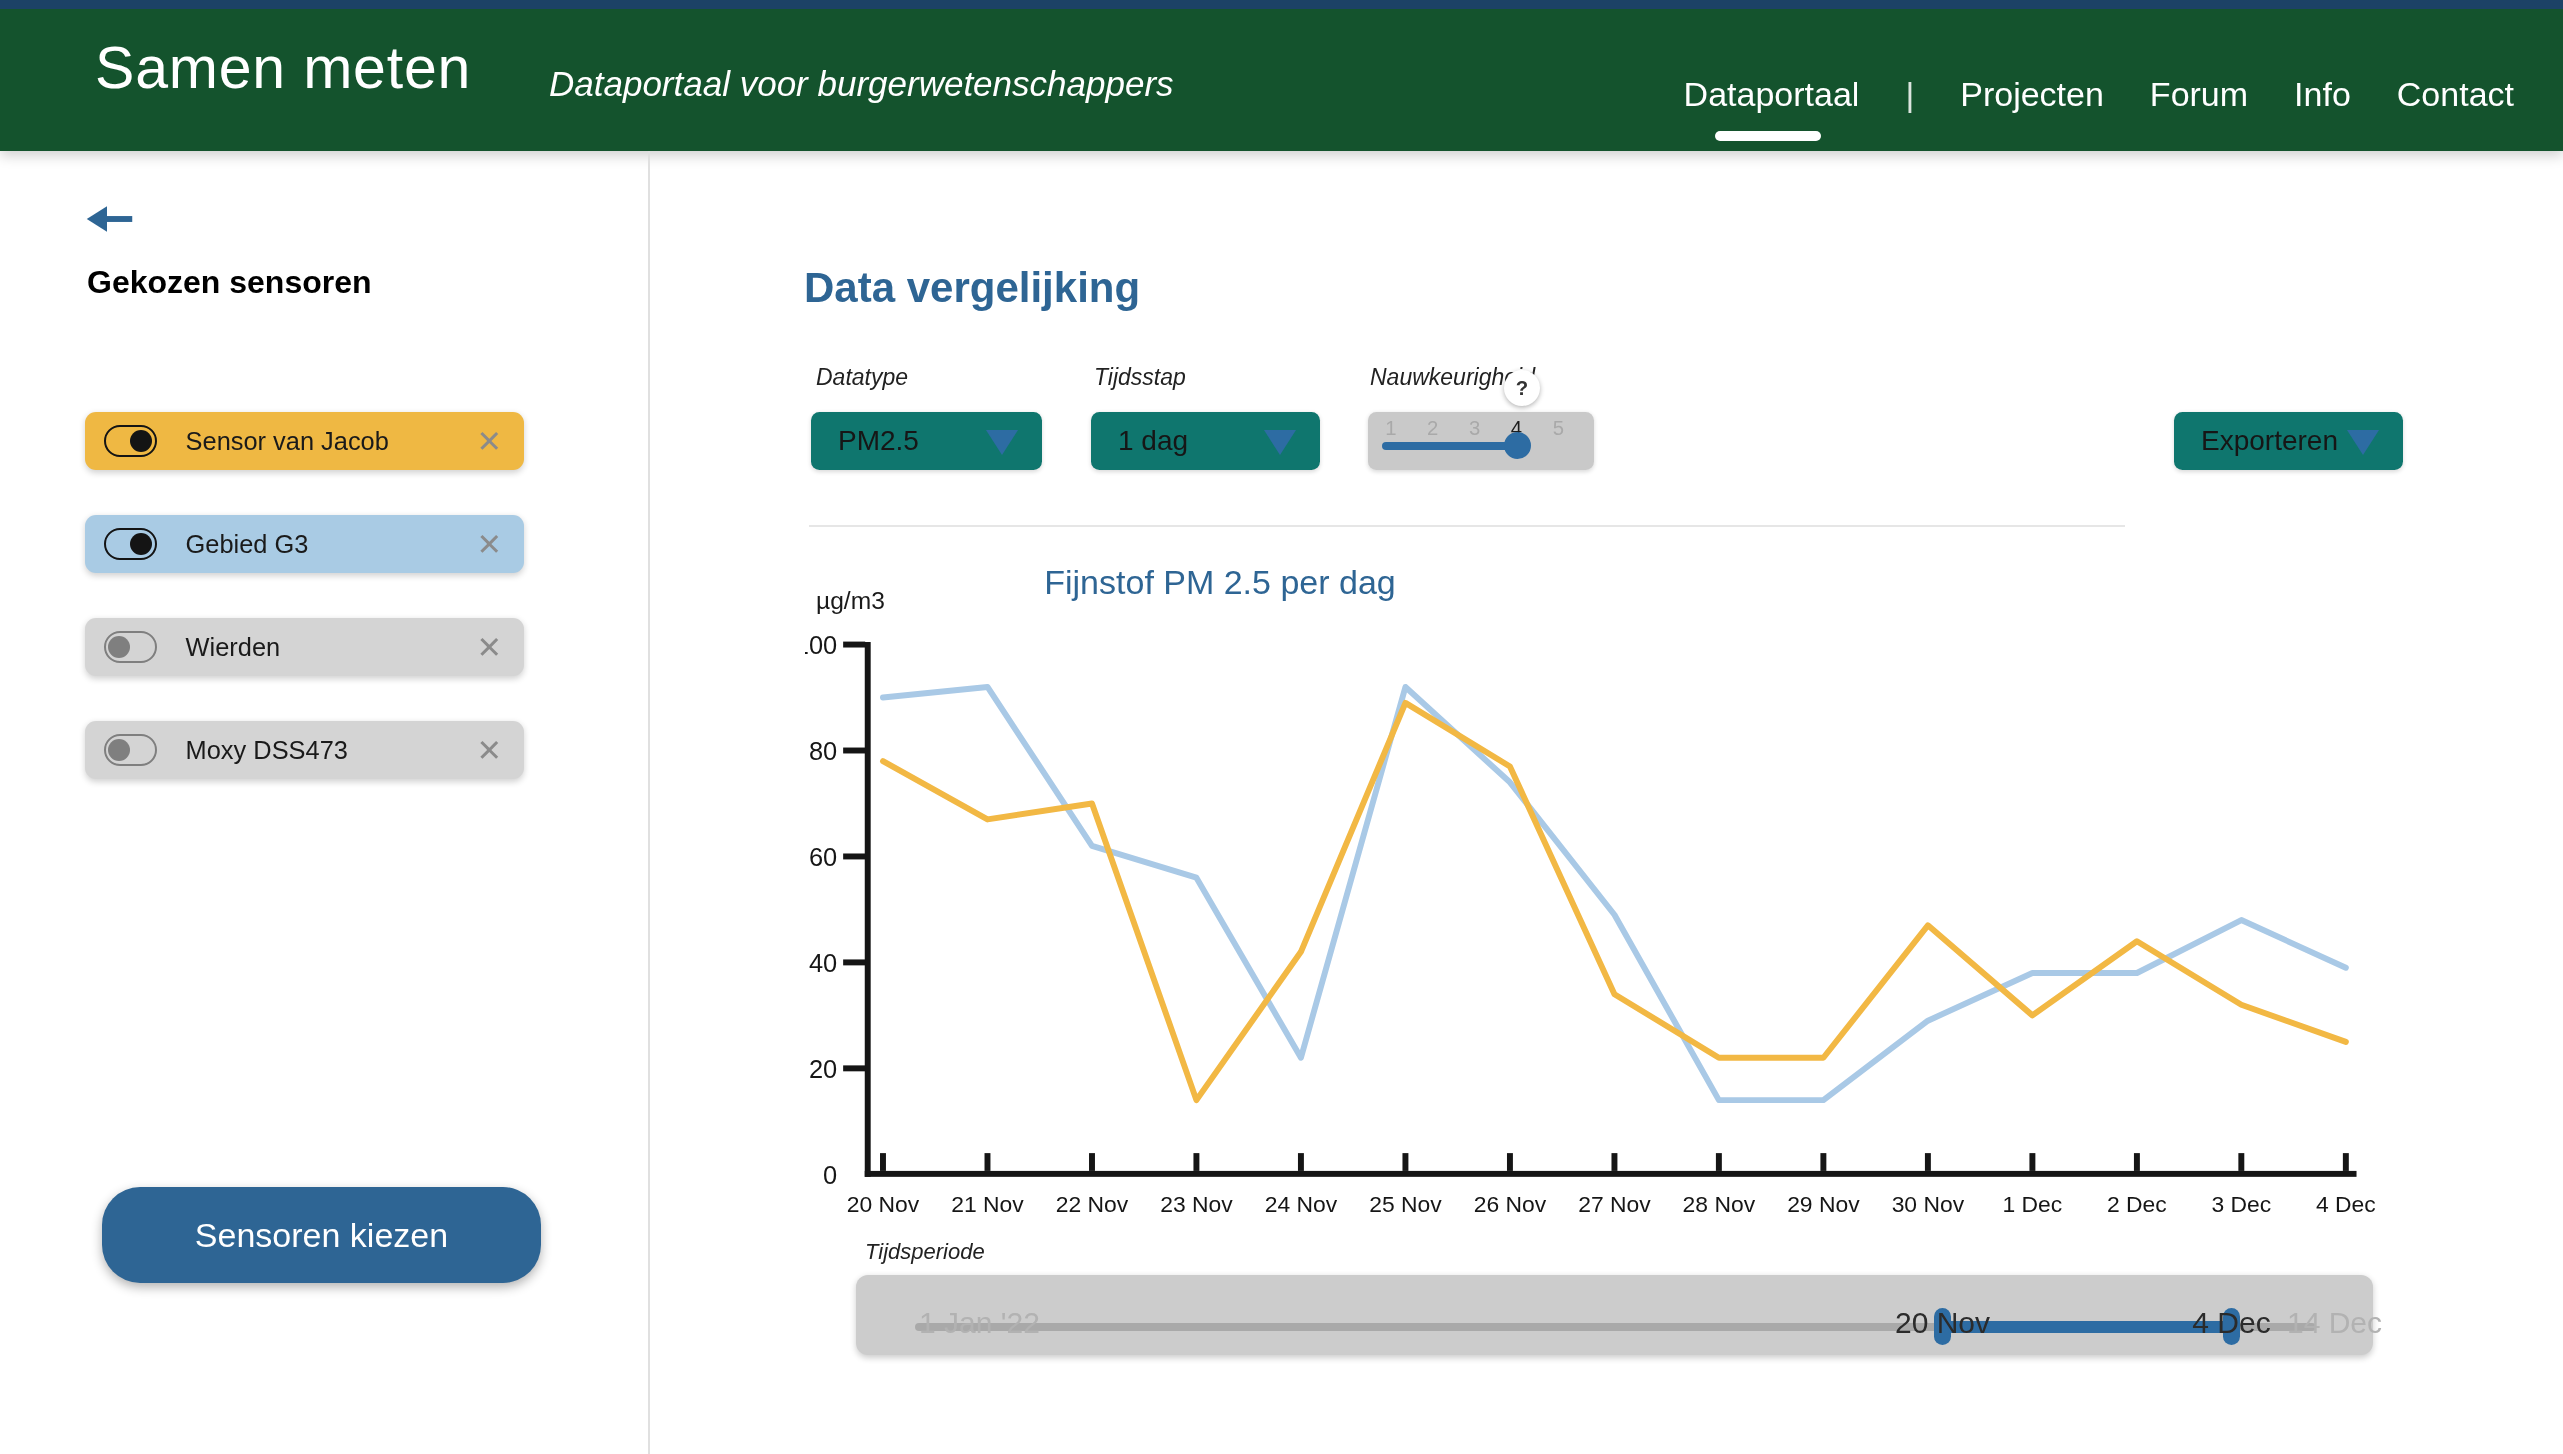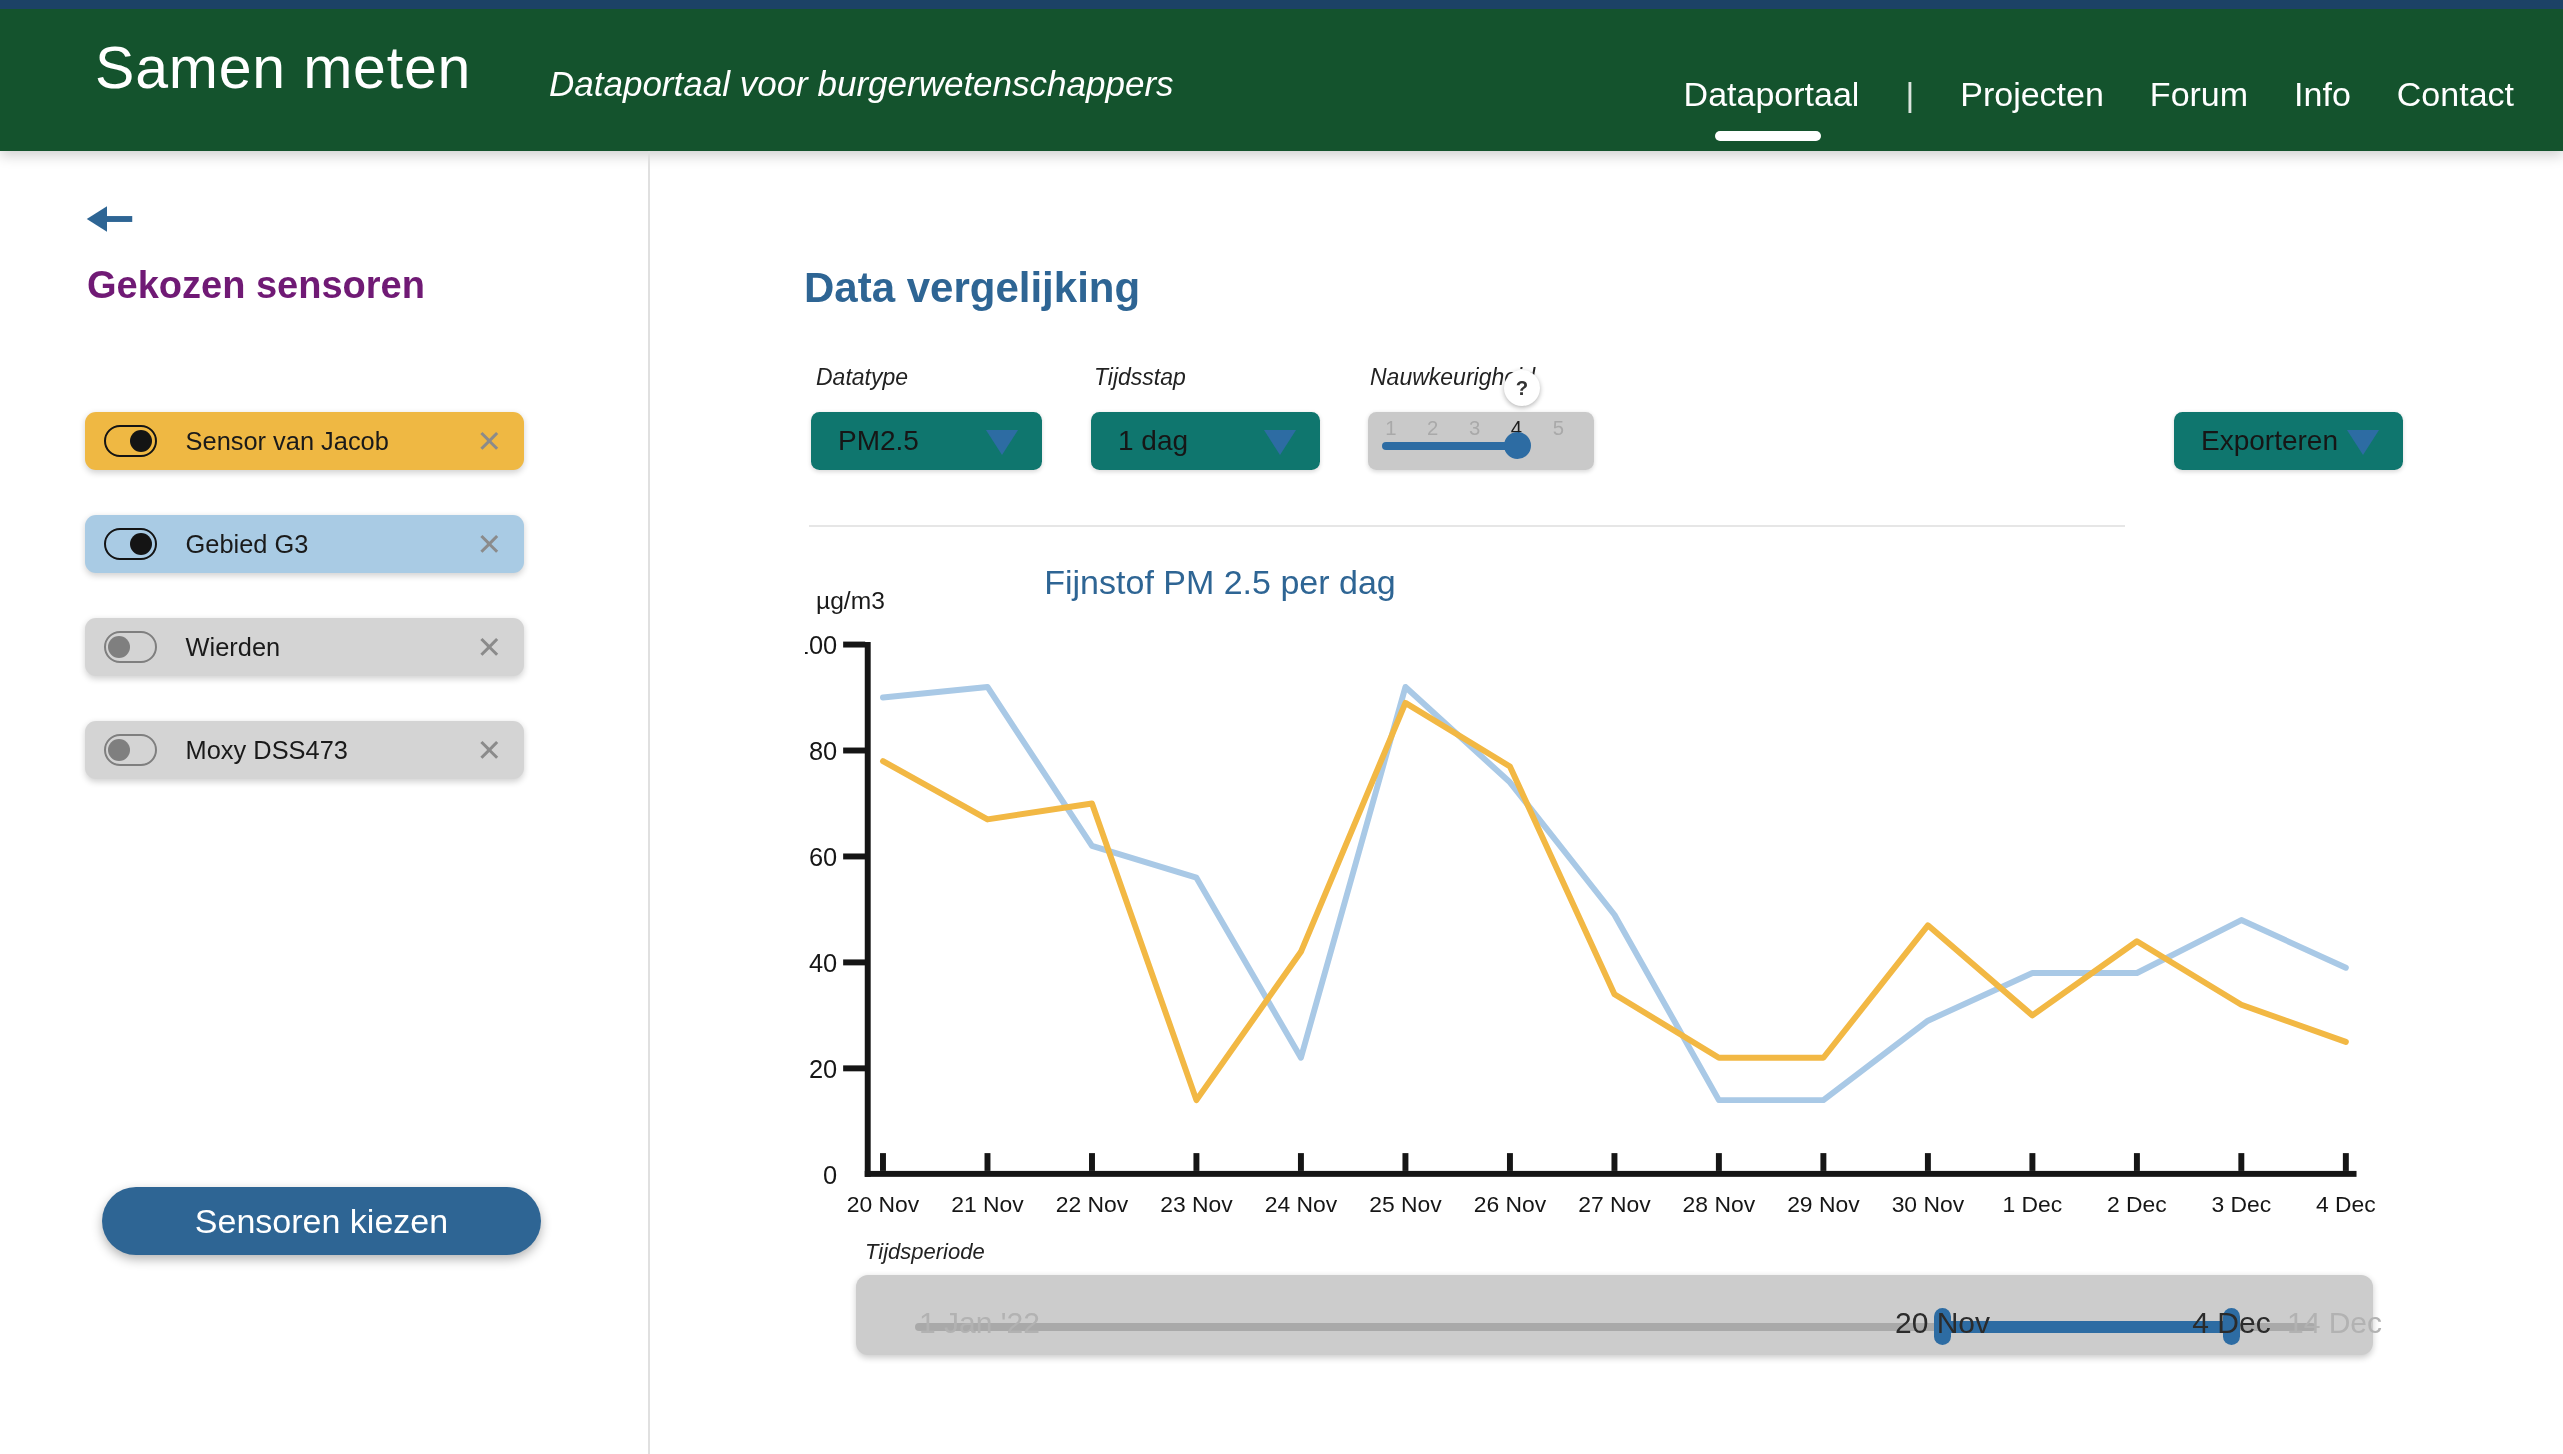--- a/index.html
+++ b/index.html
@@ -19,34 +19,34 @@
   .nav-item{position:relative;cursor:pointer;white-space:nowrap;}
   .nav-item.active::after{content:"";position:absolute;left:18%;bottom:-27px;width:60%;
             height:9.3px;background:#ffffff;border-radius:5.1px;}
   .nav-div{font-weight:100;opacity:.85;}
 
   
   .v-divider{position:absolute;left:648px;top:151px;width:1.7px;height:1304px;background:#e0e0e0;}
 
   
   .back-arrow{position:absolute;left:85px;top:203px;cursor:pointer;}
-  .sidebar-title{position:absolute;left:87px;top:264px;font-size:38px;font-weight:700;color:#701a75;}
+  .sidebar-title{position:absolute;left:87px;top:264px;font-size:32px;font-weight:700;color:#000000;}
   .sensor-list{position:absolute;left:85px;top:412px;width:439px;}
   .sensor-row{display:flex;align-items:center;height:58px;border-radius:11px;
               padding:0 22px 0 18.6px;box-sizing:border-box;margin-bottom:45px;
               box-shadow:0 2.5px 6px rgba(0,0,0,.18);}
   .toggle{width:53px;height:32px;border-radius:16px;border:2.5px solid #141414;position:relative;
           flex:none;box-sizing:border-box;background:transparent;cursor:pointer;}
   .toggle .knob{position:absolute;top:2.5px;width:22px;height:22px;border-radius:50%;background:#141414;}
   .toggle.on .knob{right:2.5px;}
   .toggle.off{border-color:#7f7f7f;}
   .toggle.off .knob{left:2.5px;background:#7f7f7f;}
   .sensor-label{margin-left:29px;font-size:25.4px;color:#1a1a1a;}
   .close{margin-left:auto;font-size:30.5px;color:#8b8b8b;line-height:1;cursor:pointer;font-weight:300;}
-  .choose-btn{position:absolute;left:102px;top:1187px;width:439px;height:68px;border-radius:38px;
+  .choose-btn{position:absolute;left:102px;top:1187px;width:439px;height:96px;border-radius:38px;
               background:#2e6594;color:#fff;font-size:34px;display:flex;align-items:center;
               justify-content:center;box-shadow:0 4.2px 10.2px rgba(0,0,0,.3);cursor:pointer;}
 
   
   .main-title{position:absolute;left:804px;top:264px;font-size:42px;font-weight:700;color:#2e6594;}
   .ctl-label{position:absolute;top:364px;font-size:23px;font-style:italic;color:#222;}
   .lbl-datatype{left:816px;} .lbl-tijdsstap{left:1094px;} .lbl-nauw{left:1370px;}
   .help-badge{position:absolute;left:1504px;top:370px;width:36px;height:36px;border-radius:50%;
               background:#fff;box-shadow:0 1.7px 5.1px rgba(0,0,0,.3);font-size:20.3px;font-weight:700;
               color:#333;display:flex;align-items:center;justify-content:center;cursor:pointer;}

